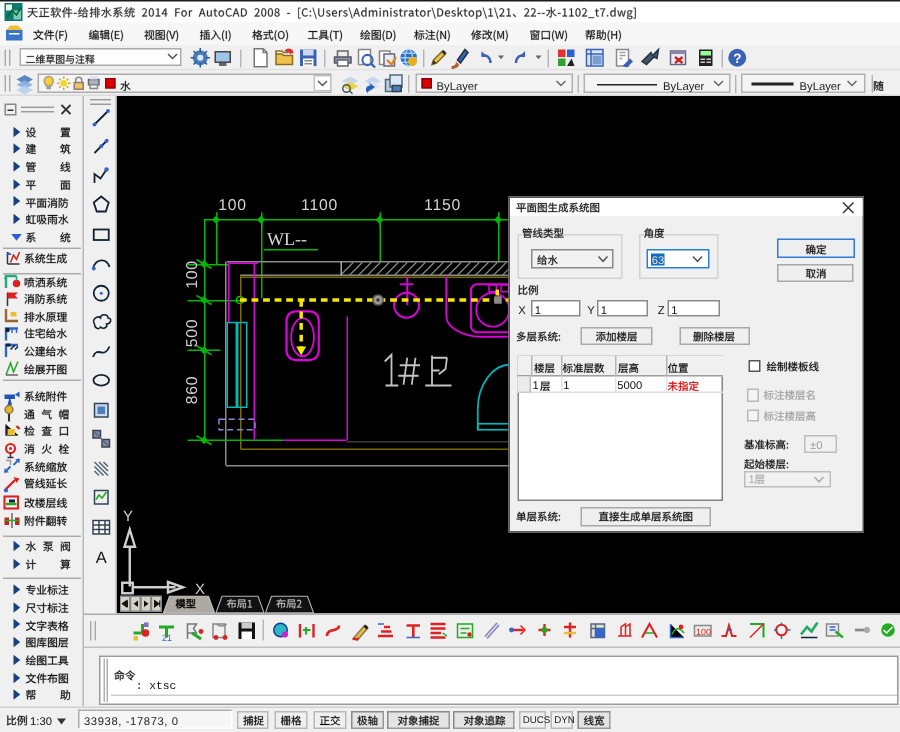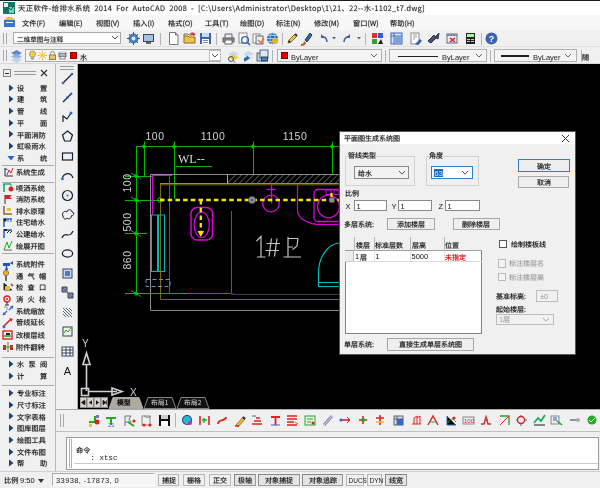--- a/index.html
+++ b/index.html
@@ -1283,21 +1283,21 @@
   </svg>
 <div style="left:90.5px;top:454px;font:7.5px 'Liberation Mono';color:#111;position:absolute">: xtsc</div>
 <div style="left:74px;top:462.5px;width:524px;height:1px;background:#fff;border-top:1px solid #ccc"></div>
 <div style="left:0px;top:471px;width:600px;height:17px;background:#f0f0f0;border-top:1px solid #d0d0d0"></div>
 <svg class="T" style="left:4.0px;top:483.0px">
     <g fill="#111" stroke="#111" stroke-width="2.22" transform="scale(0.0720)">
       <use href="#g137" x="0"></use>
       <use href="#g138" x="100"></use>
     </g>
   </svg>
-<div style="left:20px;top:476px;font:7.5px 'Liberation Sans';color:#111;position:absolute">9:50</div>
+<div style="left:20px;top:476px;font:7.5px 'Liberation Sans';color:#111;position:absolute">1:30</div>
 <svg class="T" style="left:38px;top:479px" width="7" height="5">
     <path d="M0 0h6l-3 4z" fill="#333"></path>
   </svg>
 <div style="left:52px;top:473px;width:103px;height:12.5px;background:#f6f6f6;border:1px solid #adadad;border-right-color:#fff;border-bottom-color:#fff"></div>
 <div style="left:56px;top:476px;font:7.5px 'Liberation Sans';color:#222;position:absolute;letter-spacing:.4px">33938, -17873, 0</div>
 <div style="left:158px;top:473.5px;width:21px;height:12px;background:#f0f0f0;border:1px solid #b8b8b8"></div>
 <svg class="T" style="left:161.5px;top:483.0px">
     <g fill="#111" stroke="#111" stroke-width="2.29" transform="scale(0.0700)">
       <use href="#g139" x="0"></use>
       <use href="#g140" x="100"></use>

